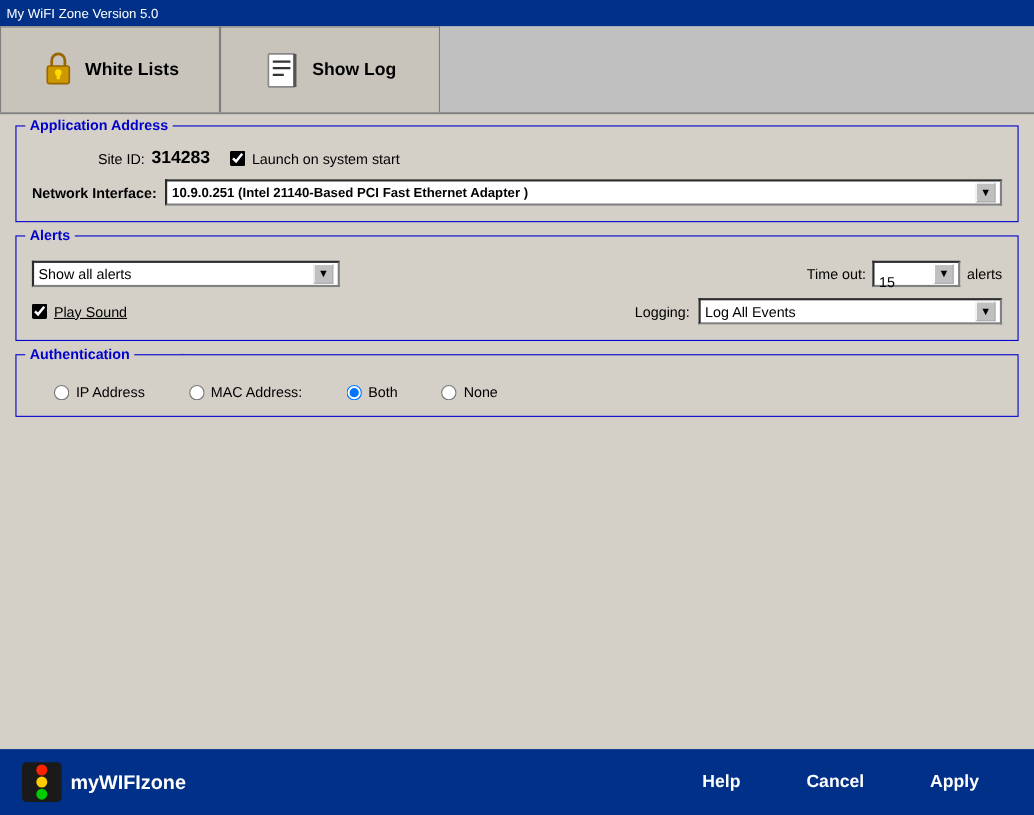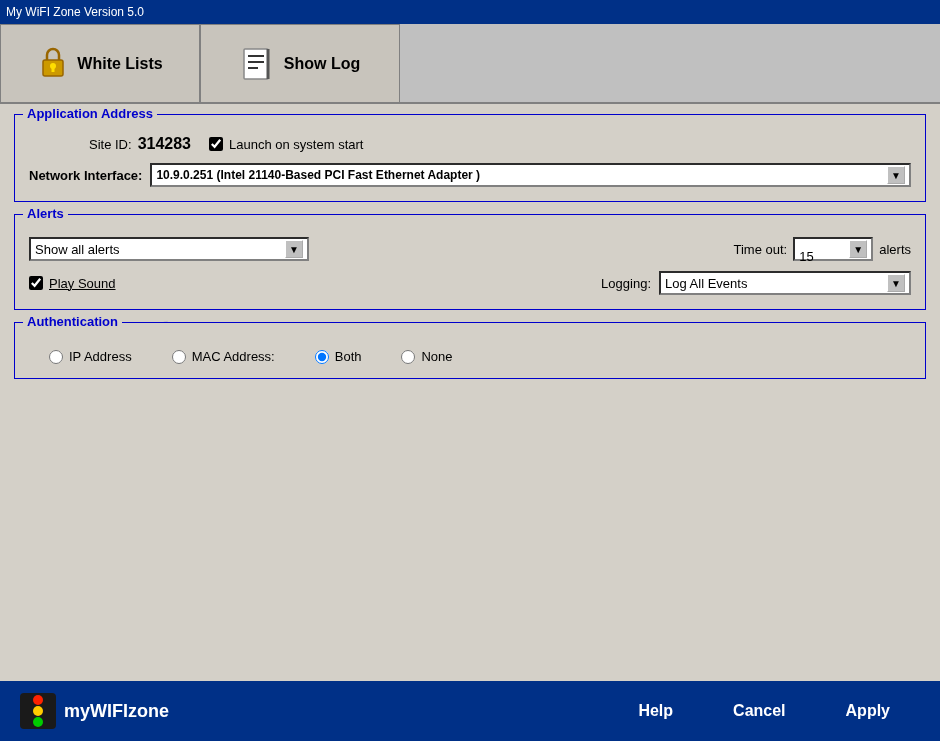--- a/index.html
+++ b/index.html
@@ -189,21 +189,21 @@
     }
 
     .logging-group {
       display: flex;
       align-items: center;
       gap: 8px;
       margin-left: auto;
     }
 
     .logging-dropdown {
-      width: 252px;
+      width: 276px;
       height: 24px;
     }
 
     .auth-section {
       margin-top: 0;
     }
 
     .auth-options {
       display: flex;
       align-items: center;

